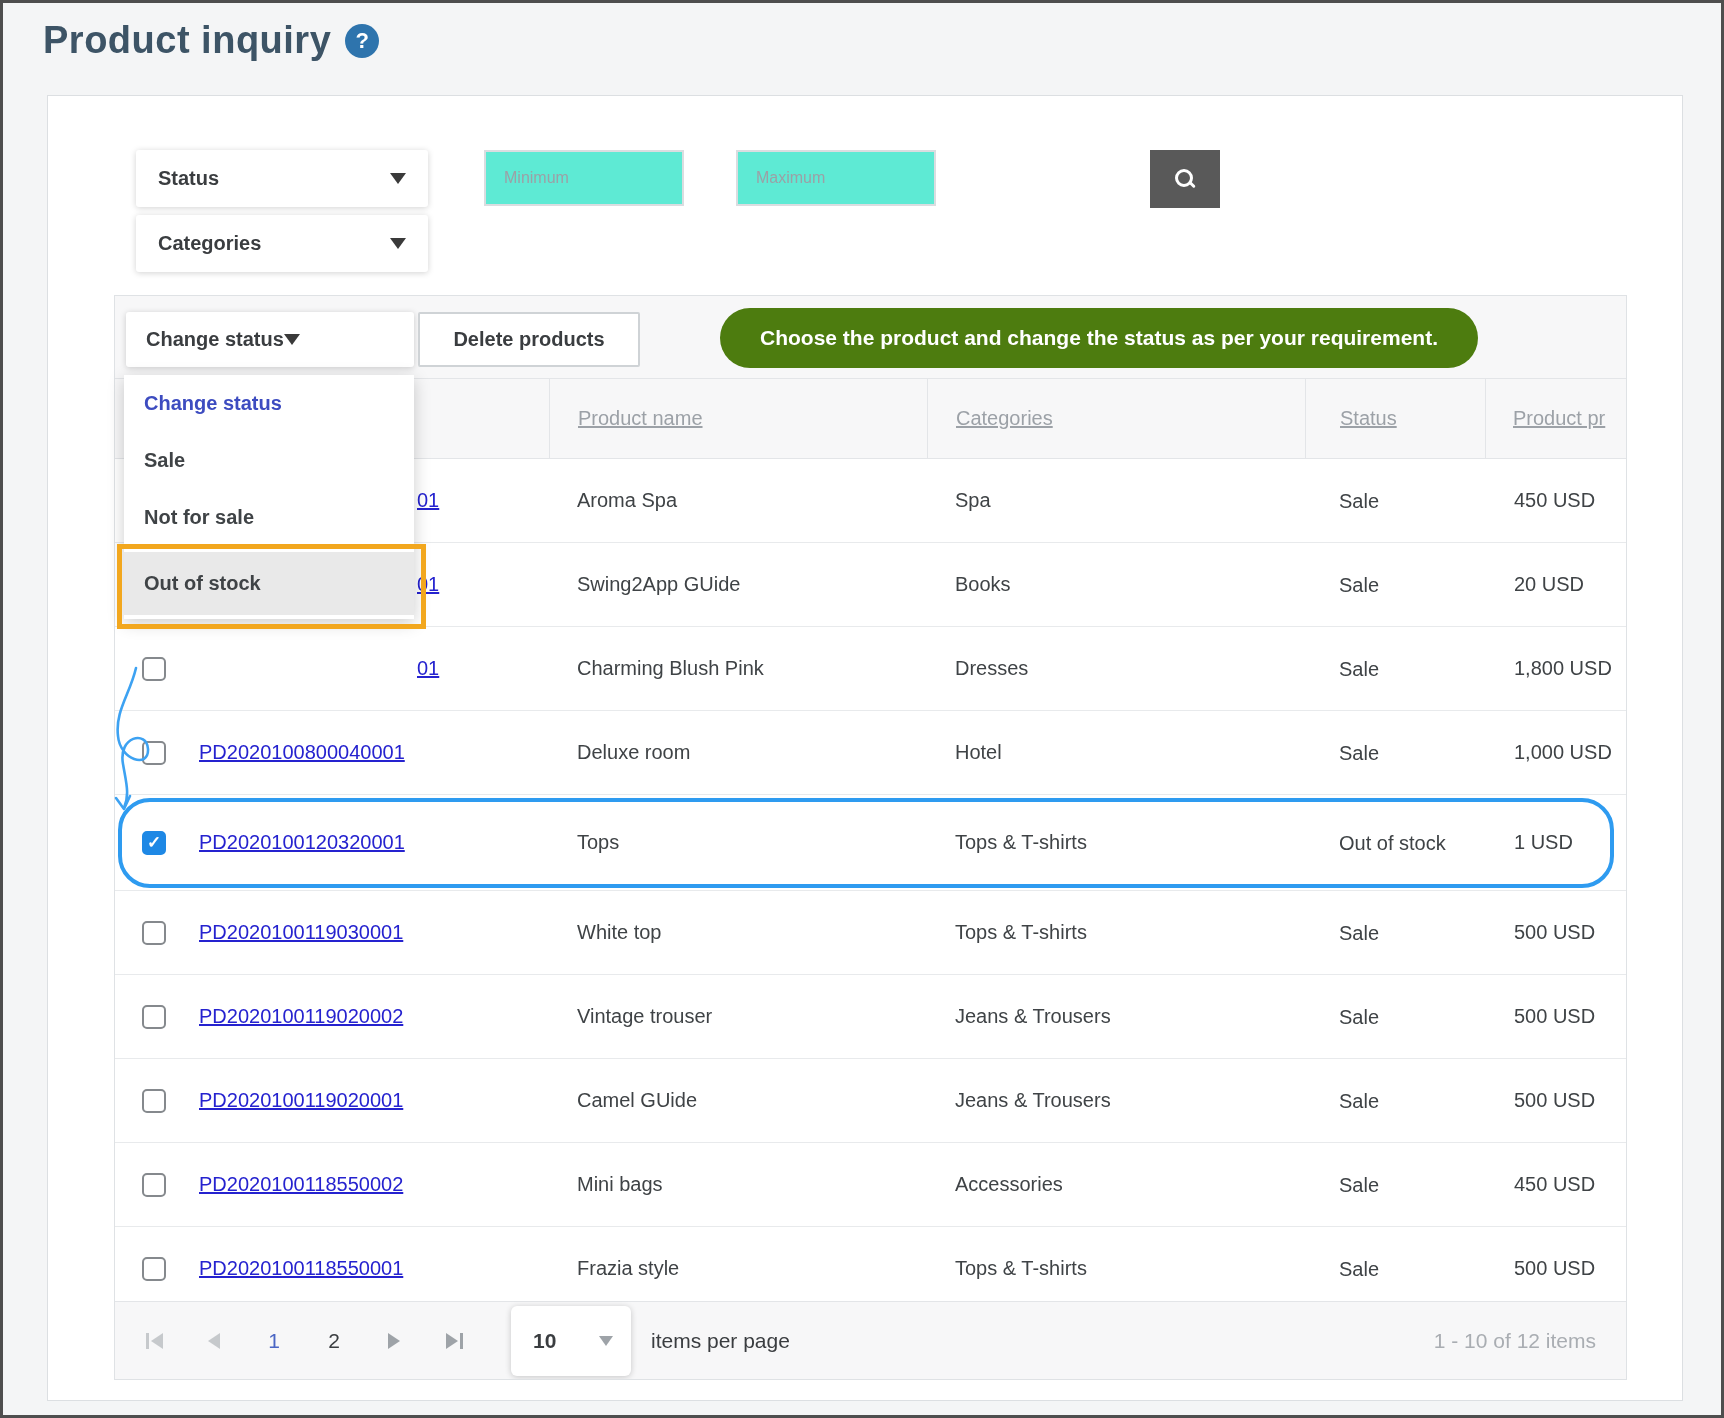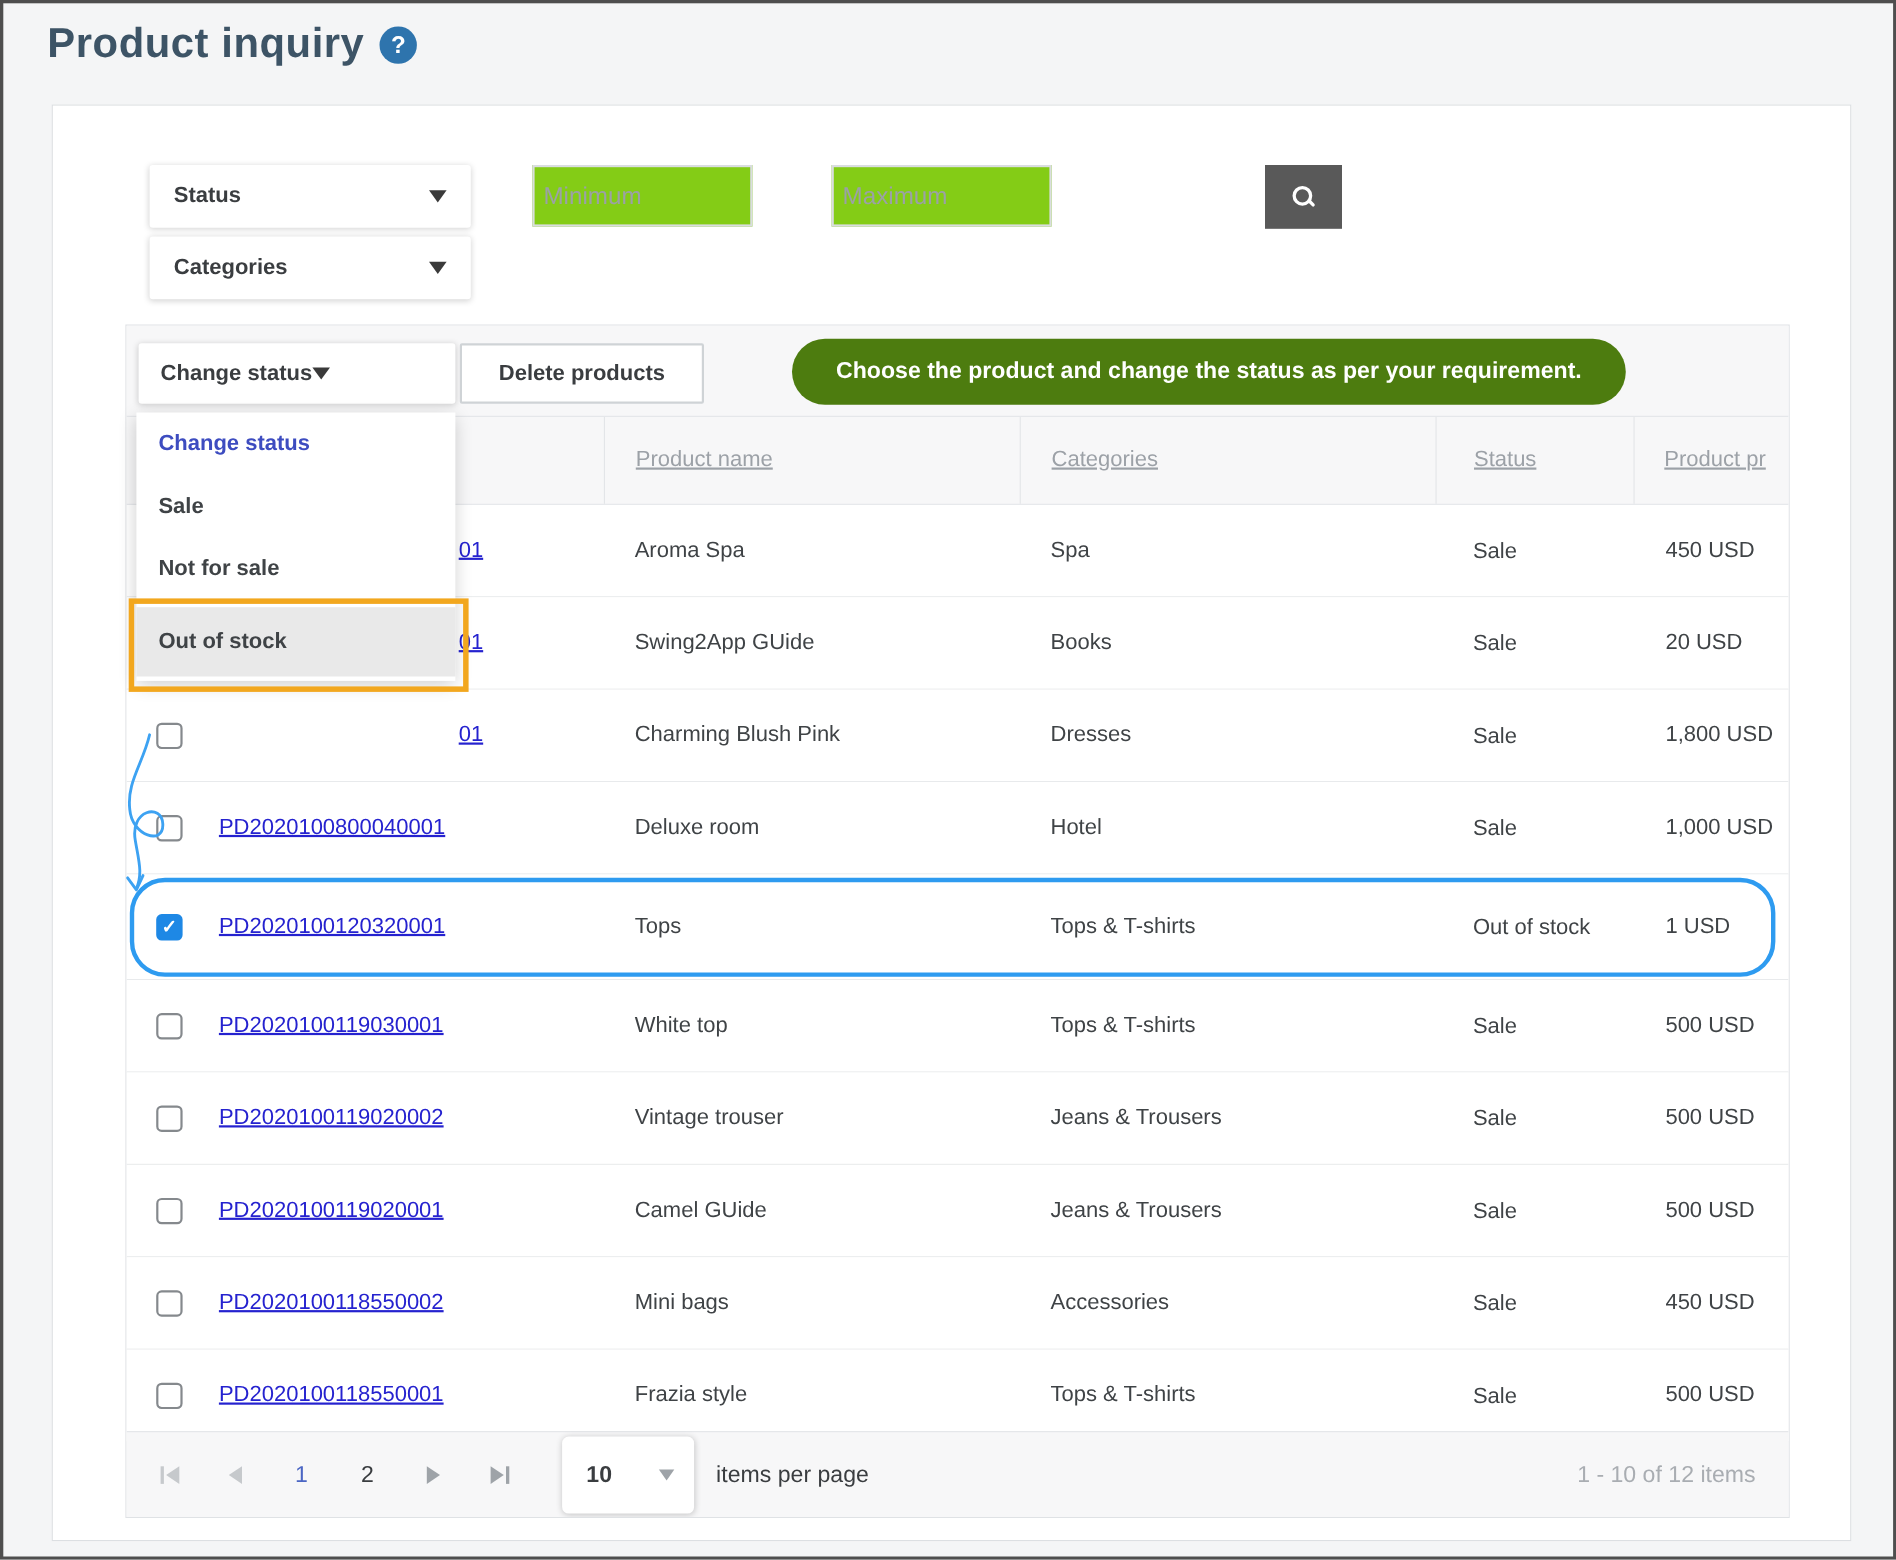--- a/index.html
+++ b/index.html
@@ -21,25 +21,25 @@
   
   .sel { position:absolute; height:57px; width:292px; background:#fff; border-radius:3px;
          box-shadow:0 1px 6px rgba(0,0,0,.18); display:flex; align-items:center;
          padding:0 22px; font-size:20px; font-weight:600; color:#3a3d40; cursor:pointer; }
   .sel .flex-spacer { flex:1; }
   .caret { width:0; height:0; border-left:8px solid transparent; border-right:8px solid transparent;
            border-top:11px solid #3a3a3a; }
   .sel-status { left:88px; top:54px; }
   .sel-categories { left:88px; top:119px; }
 
-  .txt-input { position:absolute; height:56px; width:200px; border:2px solid #dadde0; background:#84cc16;
-               font-family:"Liberation Sans",sans-serif; font-size:22px; color:#3a3d40; padding:0 8px; outline:none; }
+  .txt-input { position:absolute; height:56px; width:200px; border:2px solid #dadde0; background:#5eead4;
+               font-family:"Liberation Sans",sans-serif; font-size:16px; color:#3a3d40; padding:0 18px; outline:none; }
   .txt-input::placeholder { color:#9ba1a6; }
   .in-min { left:436px; top:54px; }
-  .in-max { left:688px; top:54px;margin-left:20px; }
+  .in-max { left:688px; top:54px; }
 
   .search-wrap { position:absolute; left:1102px; top:54px; display:flex; }
   .search-input { position:static; width:382px; height:58px; }
   .search-btn { width:70px; height:58px; background:#595959; border:none; cursor:pointer;
                 display:flex; align-items:center; justify-content:center; }
   .mag { position:relative; width:22px; height:22px; }
   .mag::before { content:""; position:absolute; left:1px; top:1px; width:12px; height:12px;
                  border:3px solid #fff; border-radius:50%; }
   .mag::after { content:""; position:absolute; left:14px; top:15px; width:8px; height:3px;
                 background:#fff; transform:rotate(45deg); border-radius:2px; }

